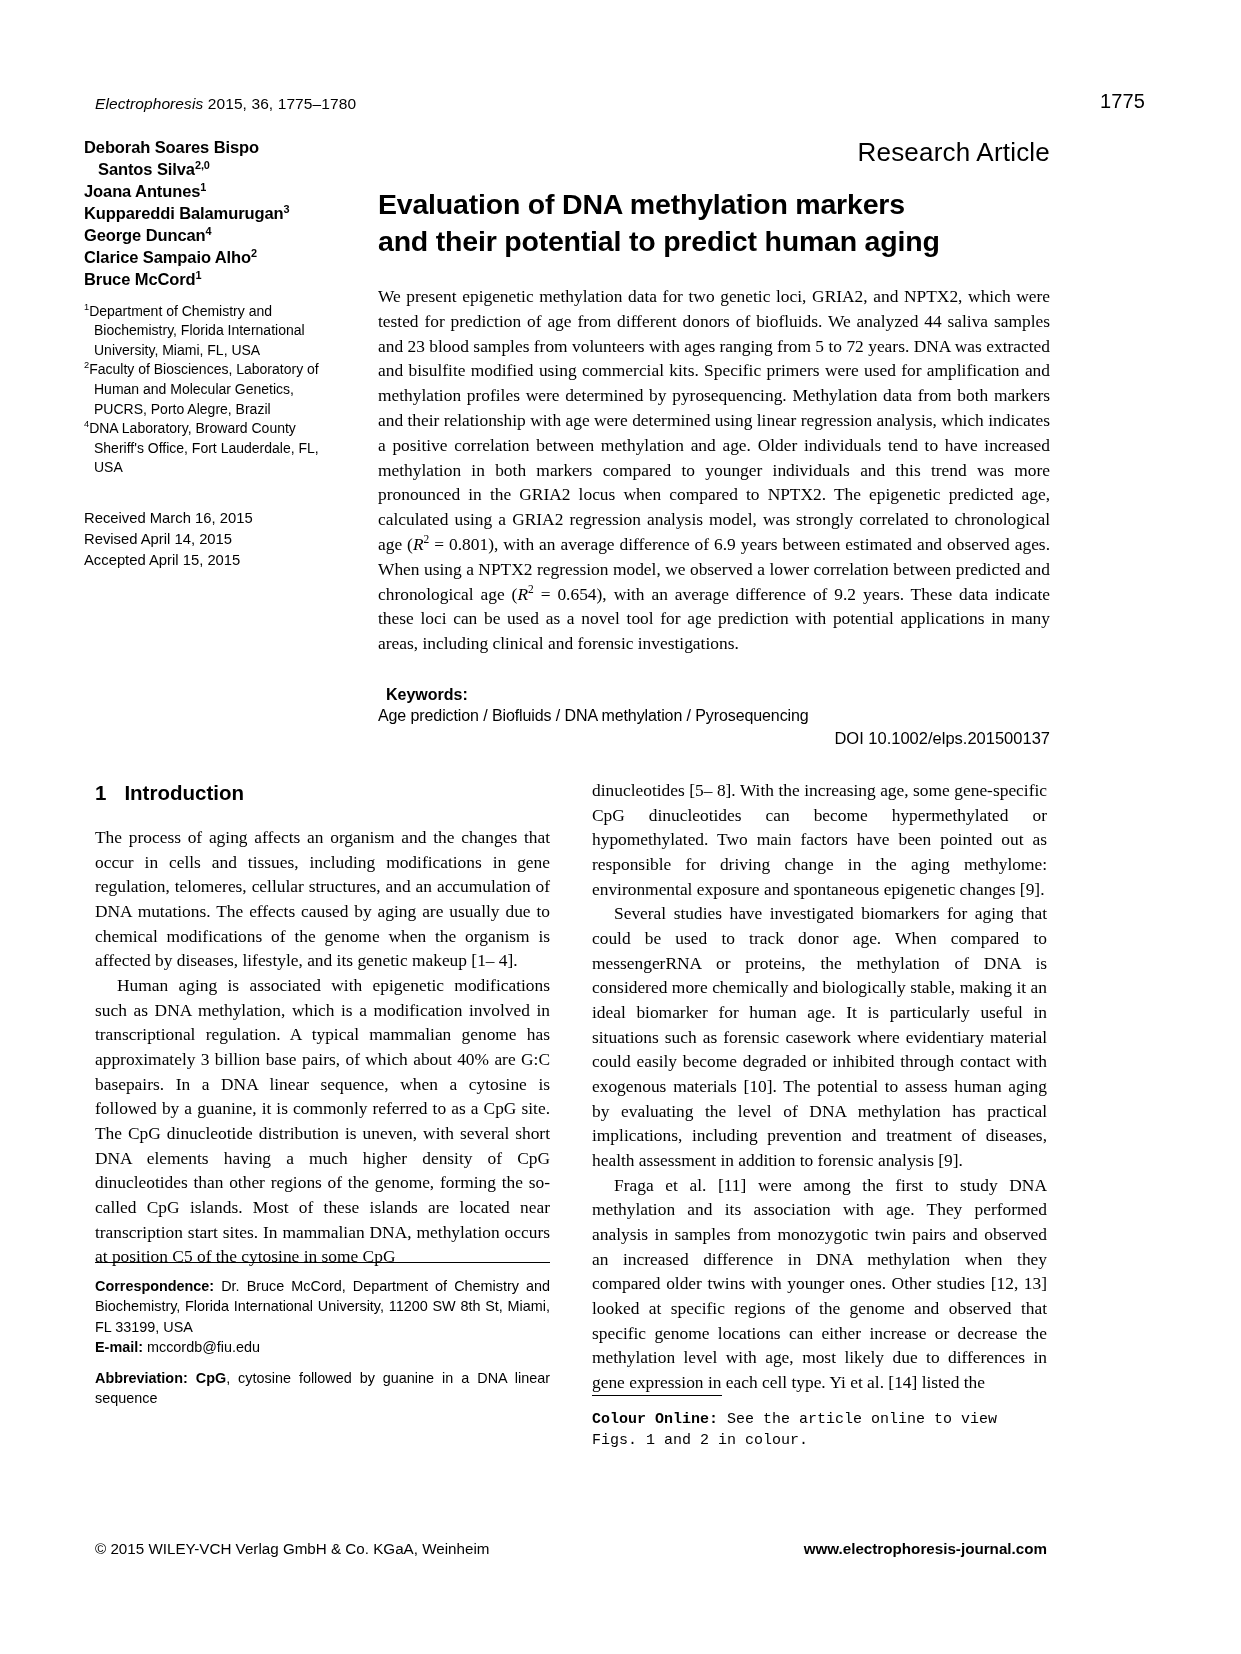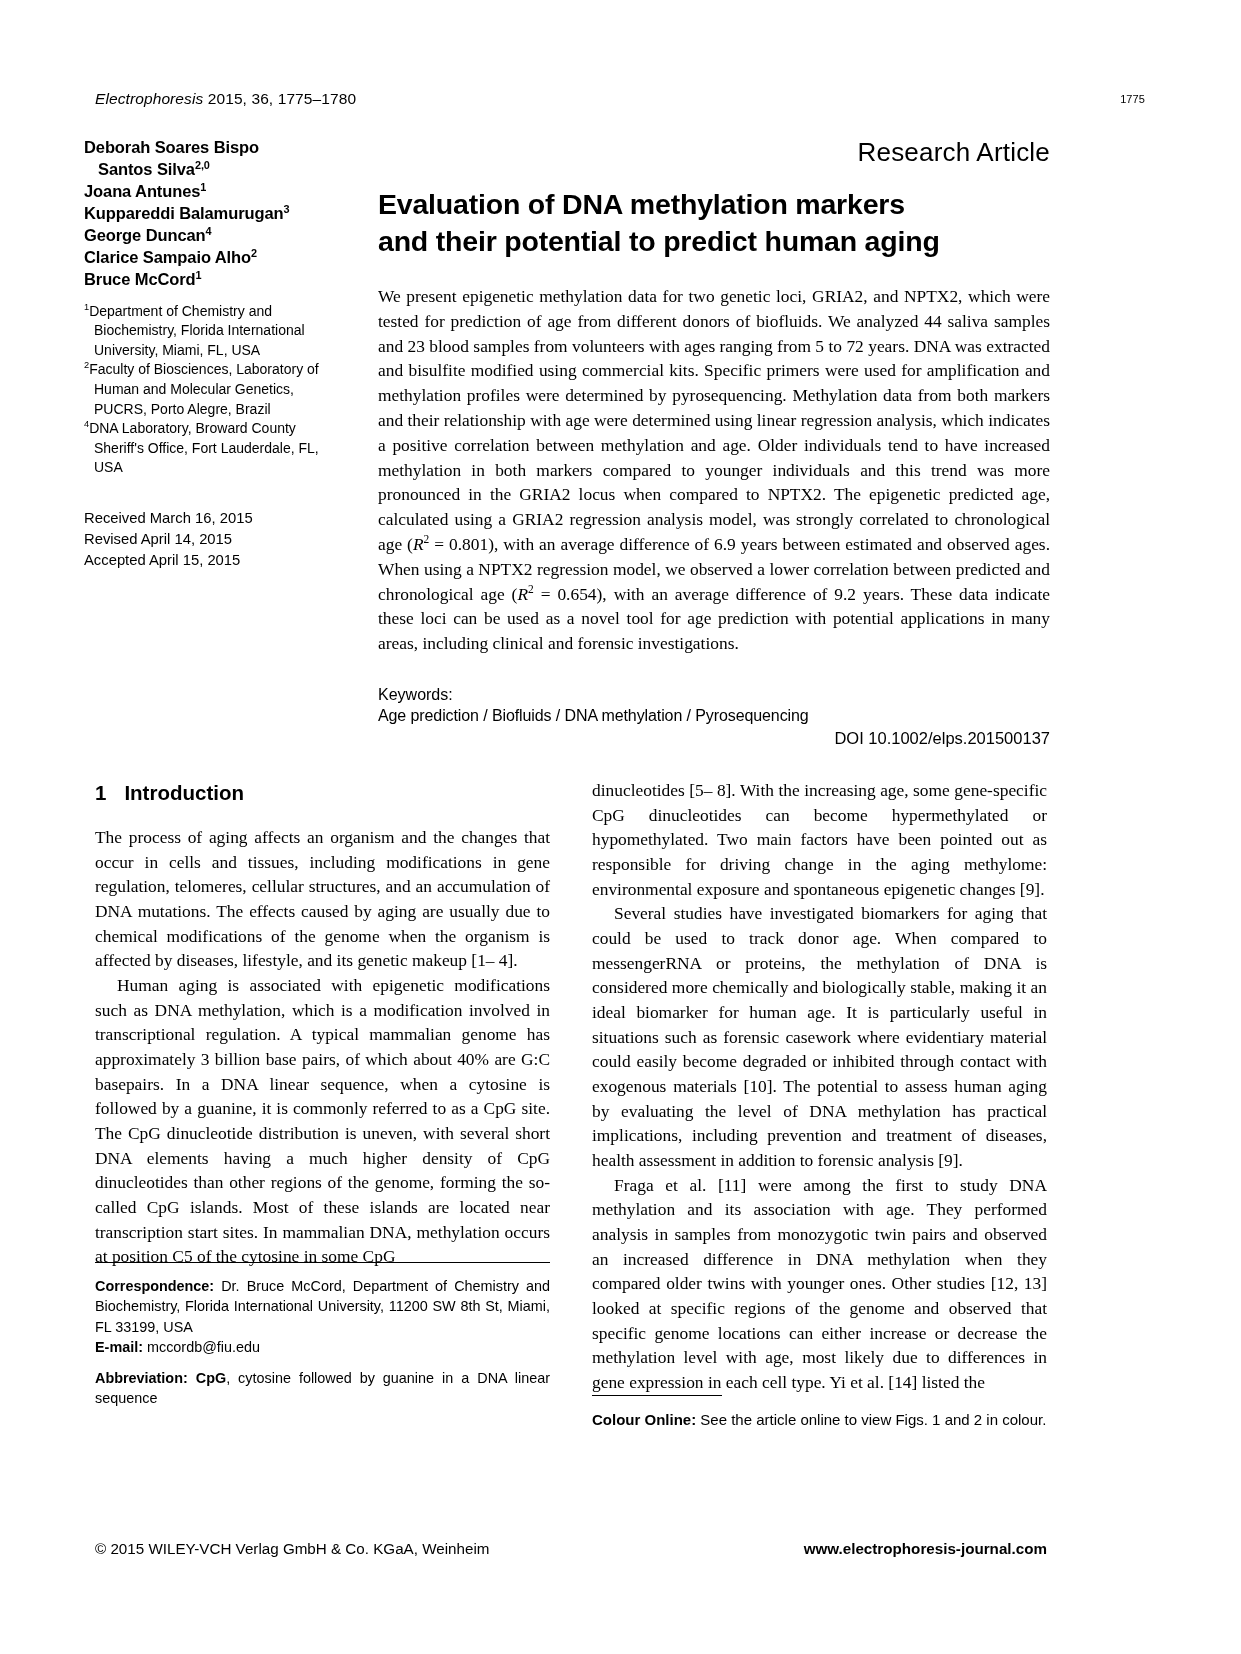--- a/index.html
+++ b/index.html
@@ -25,28 +25,28 @@
   }
 
   
   .runhead {
     position: absolute;
     left: 95px;
     top: 90px;
     width: 1050px;
     display: flex;
     justify-content: space-between;
-    align-items: center;
+    align-items: flex-end;
     font-family: "Liberation Sans", sans-serif;
     font-size: 15.5px;
     letter-spacing: 0.1px;
   }
   .runhead .journal { font-style: italic; }
   .runhead .rest { font-style: normal; }
-  .runhead .pageno { font-size: 11px; }
+  .runhead .pageno { font-size: 20px; }
 
   
   .leftcol {
     position: absolute;
     left: 84px;
     top: 137px;
     width: 258px;
     font-family: "Liberation Sans", sans-serif;
   }
   .authors {
@@ -106,22 +106,23 @@
     margin: 0;
   }
   .abstract i { font-style: italic; }
 
   .kwblock {
     margin-top: 30px;
     font-family: "Liberation Sans", sans-serif;
   }
   .kwlabel {
     font-size: 16px;
-    font-weight: normal;
+    font-weight: bold;
     margin-bottom: 3px;
+    margin-left: 8px;
   }
   .kwlist {
     font-size: 16px;
     letter-spacing: -0.1px;
   }
   .doi {
     font-family: "Liberation Sans", sans-serif;
     font-size: 16.5px;
     text-align: right;
     margin-top: 4px;
@@ -168,21 +169,21 @@
     margin-bottom: 13px;
   }
   .fn-left b { font-weight: bold; }
   .fn-block + .fn-block { margin-top: 10px; }
 
   .fn-right {
     position: absolute;
     left: 592px;
     top: 1395px;
     width: 455px;
-    font-family: Liberation Sans, sans-serif;
+    font-family: Liberation Mono, monospace;
     font-size: 15px;
     line-height: 1.4;
   }
   .fn-right .rule {
     border-top: 1.2px solid #000;
     width: 130px;
     margin-bottom: 13px;
   }
 
   

